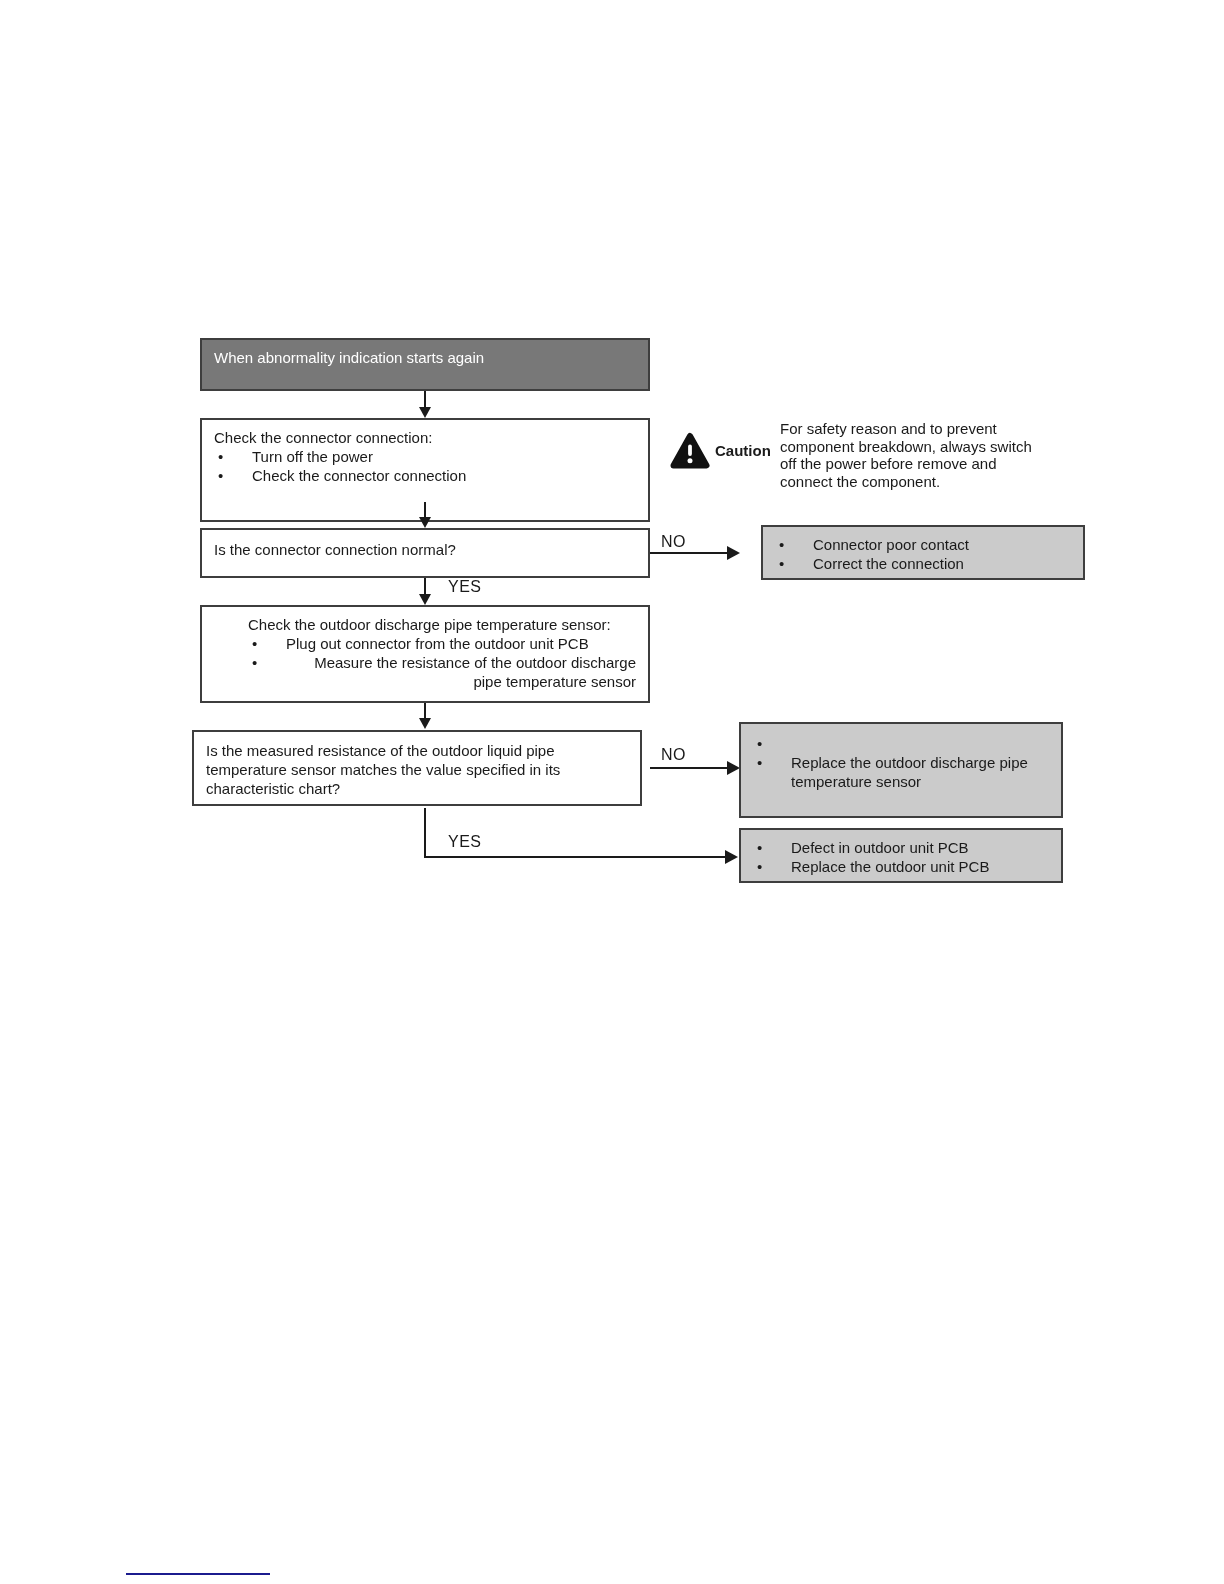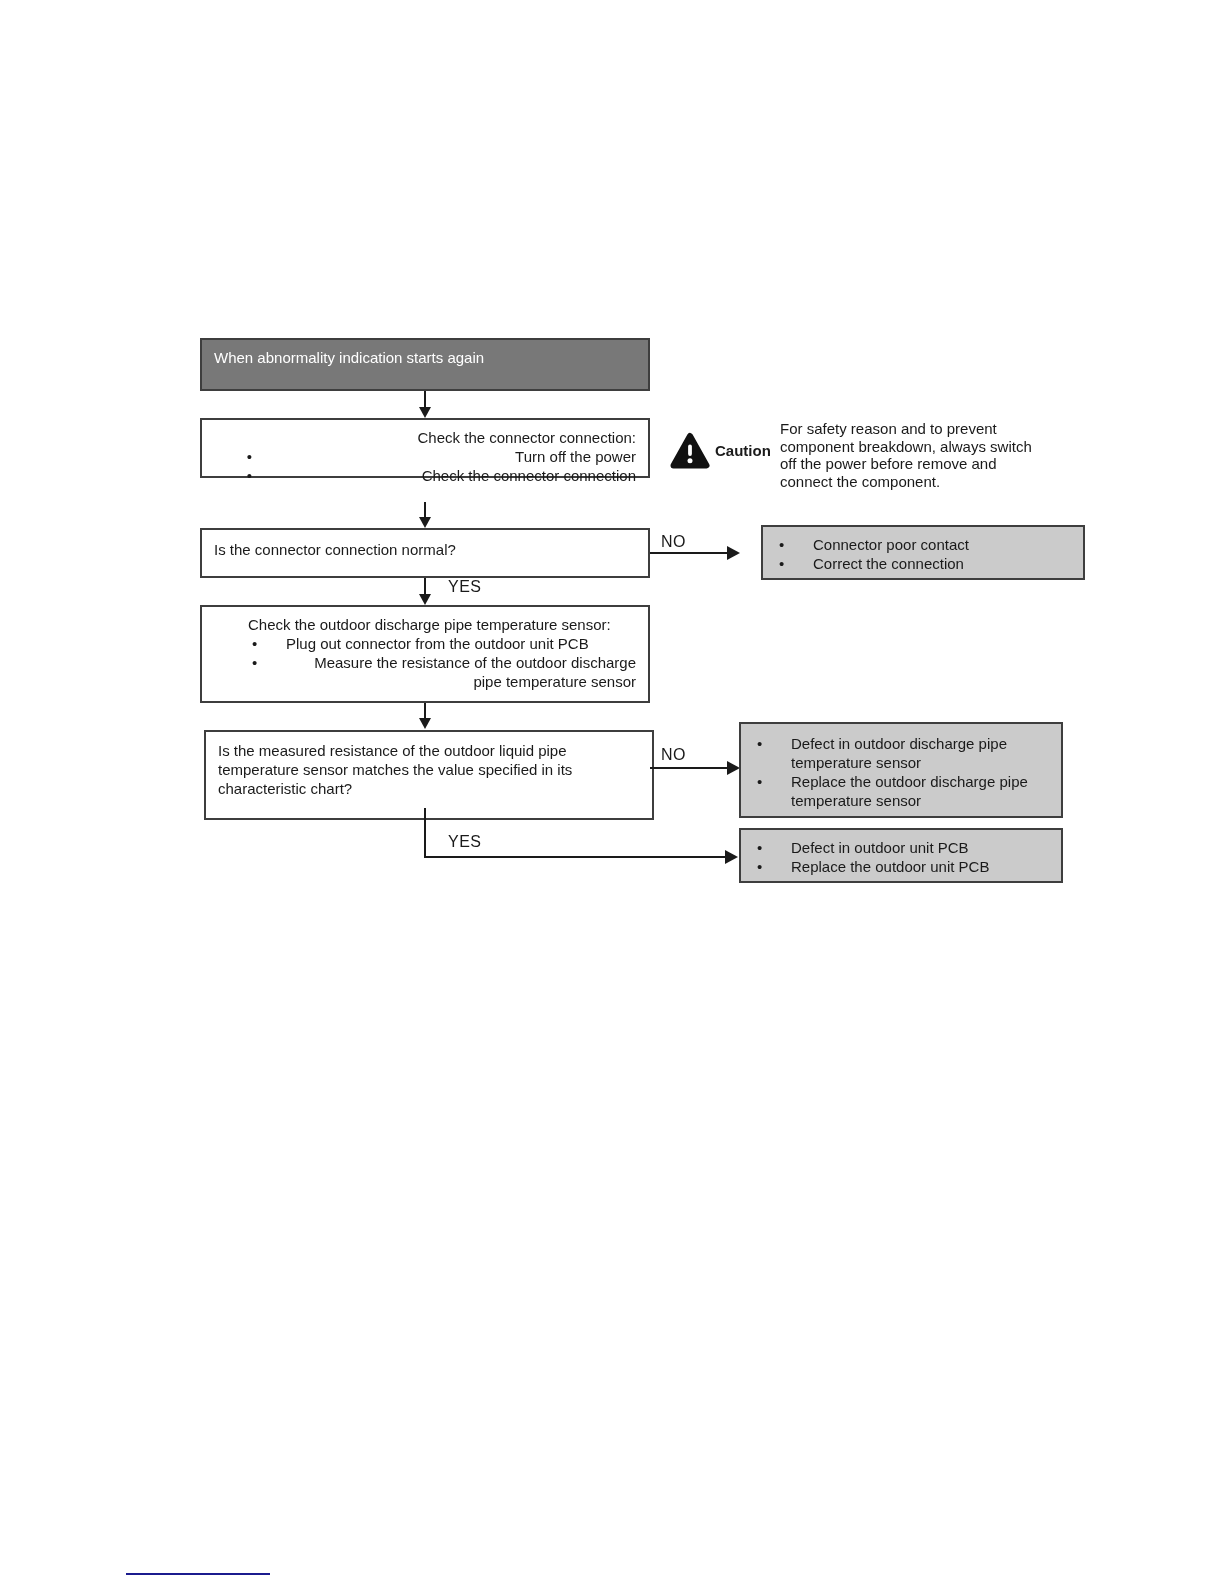--- a/index.html
+++ b/index.html
@@ -46,21 +46,21 @@
 
 <div id="page">
 
   <div class="box header" style="left:200px;top:338px;width:450px;height:53px;">
     <span>When abnormality indication starts again</span>
   </div>
 
   <div class="vline" style="left:424px;top:391px;height:17px;"></div>
   <div class="head-down" style="left:419px;top:407px;"></div>
 
-  <div class="box" style="left:200px;top:418px;width:450px;height:60px;text-align:right;">
+  <div class="box" style="left:200px;top:418px;width:450px;height:104px;">
     <div>Check the connector connection:</div>
     <div class="brow">
       <span class="bdot"></span>
       <span class="btxt">Turn off the power</span>
     </div>
     <div class="brow">
       <span class="bdot"></span>
       <span class="btxt">Check the connector connection</span>
     </div>
   </div>
@@ -115,32 +115,31 @@
     </div>
     <div class="brow">
       <span class="bdot"></span>
       <span class="btxt" style="max-width:370px;text-align:right;">Measure the resistance of the outdoor discharge pipe temperature sensor</span>
     </div>
   </div>
 
   <div class="vline" style="left:424px;top:703px;height:16px;"></div>
   <div class="head-down" style="left:419px;top:718px;"></div>
 
-  <div class="box" style="left:204px;top:730px;width:450px;height:90px;padding-top:9px;">
+  <div class="box" style="left:192px;top:730px;width:450px;height:76px;padding-top:9px;">
     <span style="display:block;max-width:400px;">Is the measured resistance of the outdoor liquid pipe temperature sensor matches the value specified in its characteristic chart?</span>
   </div>
 
   <div class="branch-label" style="left:661px;top:746px;">NO</div>
   <div class="hline" style="left:650px;top:767px;width:78px;"></div>
   <div class="head-right" style="left:727px;top:761px;"></div>
 
   <div class="box result" style="left:739px;top:722px;width:324px;height:96px;padding-top:10px;">
     <div class="brow">
       <span class="bdot"></span>
-      <span class="btxt">Defect in outdoor discharge pipe temperature sensor</span>
     </div>
     <div class="brow">
       <span class="bdot"></span>
       <span class="btxt">Replace the outdoor discharge pipe temperature sensor</span>
     </div>
   </div>
 
   <div class="vline" style="left:424px;top:808px;height:50px;"></div>
   <div class="branch-label" style="left:448px;top:833px;">YES</div>
   <div class="hline" style="left:424px;top:856px;width:302px;"></div>

